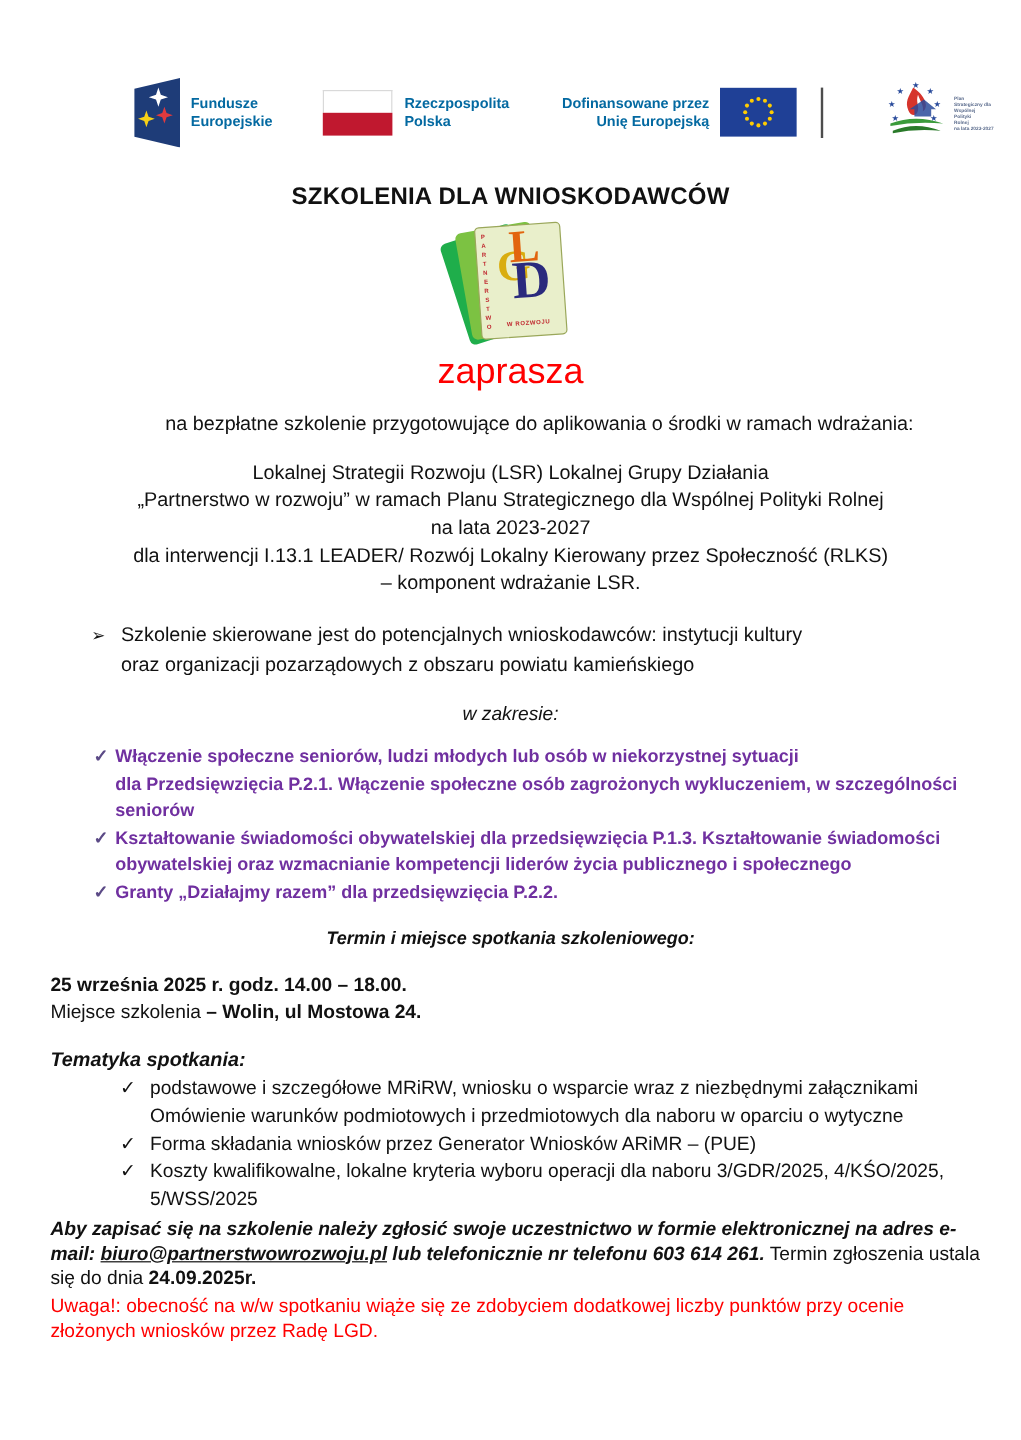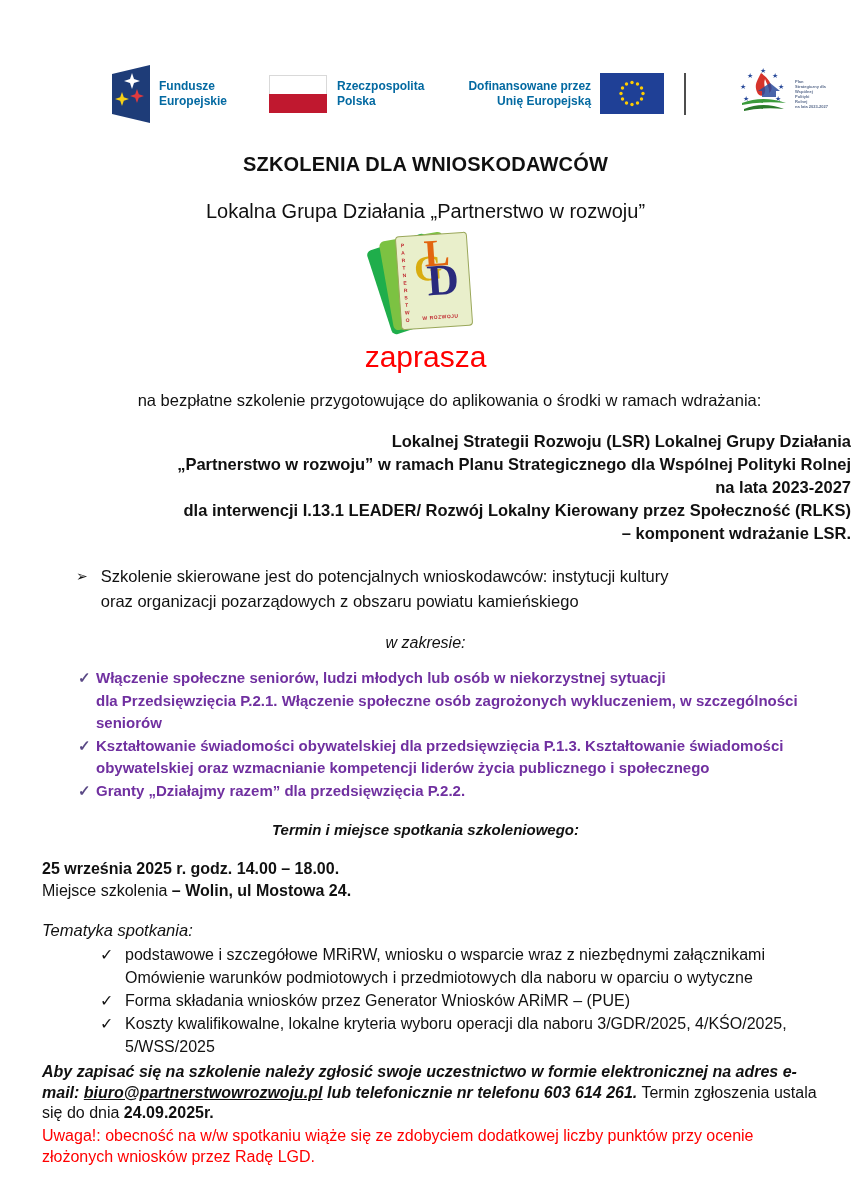--- a/index.html
+++ b/index.html
@@ -37,31 +37,31 @@
               font-size:5px; font-weight:bold; color:#c0282f; letter-spacing:1.5px; }
   .lgd-letter { position:absolute; font-family:"Liberation Serif", serif; font-weight:bold; }
   .lgd-g { left:16px; top:12px; font-size:36px; color:#d9ad10; }
   .lgd-l { left:27px; top:-4px; font-size:38px; color:#e2650f; }
   .lgd-d { left:28px; top:20px; font-size:44px; color:#2a2a7d; }
   .lgd-bottom { position:absolute; bottom:7px; left:12px; right:4px; text-align:center;
                 font-size:5px; font-weight:bold; color:#c0282f; letter-spacing:.5px; }
   
   .invite { text-align:center; color:#ff0000; font-size:30px; margin-top:5px; }
   .intro { text-align:center; font-size:16.5px; margin-top:17px;padding-left:48px; }
-  .program { text-align:right; font-size:16.5px; font-weight:bold; line-height:23px; margin-top:20px; }
+  .program { text-align:center; font-size:16.5px; font-weight:normal; line-height:23px; margin-top:20px; }
   .audience { display:flex; margin:19px 60px 0 76px; font-size:16.5px; line-height:25px; }
   .audience .bullet { font-size:14px; margin-right:13px; line-height:25px; }
   .scope-heading { text-align:center; font-size:16px; font-weight:normal; font-style:italic; margin-top:20px; }
   .scope-list { margin:15px 36px 0 78px; color:#7030a0; font-size:15px; font-weight:bold; line-height:22.5px; }
   .scope-item { display:flex; }
   .scope-item .check { width:18px; flex:none; color:#5b4a86; }
   .meeting-heading { text-align:center; font-size:15px; font-weight:bold; font-style:italic; margin-top:19px; }
   .meeting-block { margin:20px 30px 0 42px; font-size:16px; line-height:22px; }
   .bold { font-weight:bold; }
-  .topics-heading { margin:19px 0 0 42px; font-size:16.5px; font-weight:normal; font-style:italic; }
+  .topics-heading { margin:19px 0 0 42px; font-size:16.5px; font-weight:bold; font-style:italic; }
   .topics-list { margin:3px 60px 0 100px; font-size:16px; line-height:23px; }
   .topic-item { display:flex; }
   .topic-item .check { width:25px; flex:none; }
   .signup { margin:4px 28px 0 42px; font-size:16px; line-height:20.5px; }
   .bi { font-weight:bold; font-style:italic; }
   .email-link { font-weight:bold; font-style:italic; text-decoration:underline; color:#111; }
   .warning { margin:1px 28px 0 42px; font-size:16px; line-height:21px; color:#ff0000; }
   .warning .lbl { font-weight:normal;text-align:center; }
 </style>
 </head>
@@ -141,21 +141,20 @@
         <div>Strategiczny dla</div>
         <div>Wspólnej</div>
         <div>Polityki</div>
         <div>Rolnej</div>
         <div>na lata 2023-2027</div>
       </div>
     </div>
   </div>
 
   <div class="doc-title">SZKOLENIA DLA WNIOSKODAWCÓW</div>
-  <div class="doc-subtitle">Lokalna Grupa Działania „Partnerstwo w rozwoju”</div>
 
   <div class="lgd-wrap">
     <div class="card card-back"></div>
     <div class="card card-mid"></div>
     <div class="card card-front">
       <span class="lgd-vert">PARTNERSTWO</span>
       <span class="lgd-letter lgd-g">G</span>
       <span class="lgd-letter lgd-l">L</span>
       <span class="lgd-letter lgd-d">D</span>
       <span class="lgd-bottom">W ROZWOJU</span>

